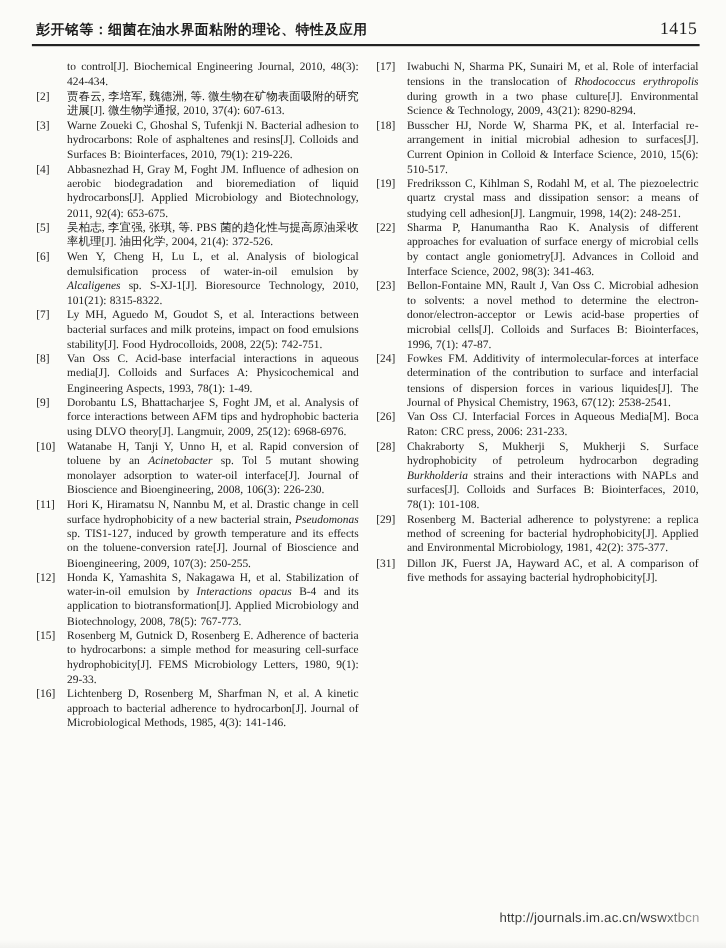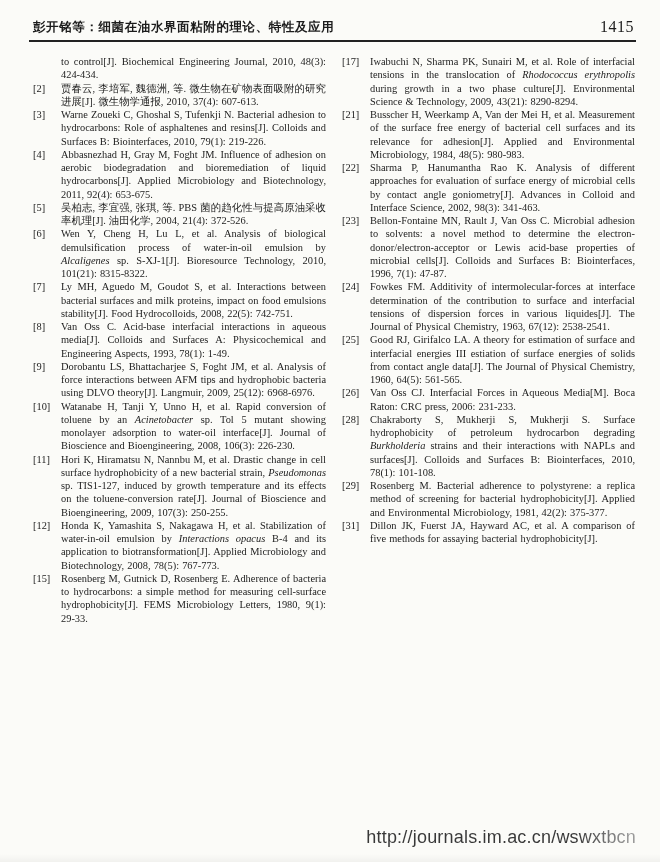--- a/index.html
+++ b/index.html
@@ -63,21 +63,21 @@
     flex: 1 1 auto;
     text-align: justify;
     text-justify: inter-word;
     word-spacing: 0.5px;
   }
   .ref-text i { font-style: italic; }
   .page-footer {
     position: absolute;
     top: 827px; right: 24px;
     font-family: "Liberation Sans", "DejaVu Sans", sans-serif;
-    font-size: 18px;
+    font-size: 12px;
     color: #3e3e3e;
     letter-spacing: 0.2px;
   }
   .footer-url {
     background: linear-gradient(90deg, #383838 78%, #9a9a9a 97%);
     -webkit-background-clip: text;
     background-clip: text;
     color: transparent;
   }
   .scan-edge {
@@ -144,45 +144,49 @@
         <div class="ref-text">Hori K, Hiramatsu N, Nannbu M, et al. Drastic change in cell surface hydrophobicity of a new bacterial strain, <i>Pseudomonas</i> sp. TIS1-127, induced by growth temperature and its effects on the toluene-conversion rate[J]. Journal of Bioscience and Bioengineering, 2009, 107(3): 250-255.</div>
       </div>
       <div class="ref">
         <span class="ref-num">[12]</span>
         <div class="ref-text">Honda K, Yamashita S, Nakagawa H, et al. Stabilization of water-in-oil emulsion by <i>Interactions opacus</i> B-4 and its application to biotransformation[J]. Applied Microbiology and Biotechnology, 2008, 78(5): 767-773.</div>
       </div>
       <div class="ref">
         <span class="ref-num">[15]</span>
         <div class="ref-text">Rosenberg M, Gutnick D, Rosenberg E. Adherence of bacteria to hydrocarbons: a simple method for measuring cell-surface hydrophobicity[J]. FEMS Microbiology Letters, 1980, 9(1): 29-33.</div>
       </div>
+      <div class="ref">
+        <span class="ref-num">[16]</span>
+        <div class="ref-text">Lichtenberg D, Rosenberg M, Sharfman N, et al. A kinetic approach to bacterial adherence to hydrocarbon[J]. Journal of Microbiological Methods, 1985, 4(3): 141-146.</div>
+      </div>
     </div>
   <div class="ref-col" id="col-right">
       <div class="ref">
         <span class="ref-num">[17]</span>
         <div class="ref-text">Iwabuchi N, Sharma PK, Sunairi M, et al. Role of interfacial tensions in the translocation of <i>Rhodococcus erythropolis</i> during growth in a two phase culture[J]. Environmental Science &amp; Technology, 2009, 43(21): 8290-8294.</div>
       </div>
       <div class="ref">
-        <span class="ref-num">[21]</span>
-        <div class="ref-text">Busscher H, Weerkamp A, Van der Mei H, et al. Measurement of the surface free energy of bacterial cell surfaces and its relevance for adhesion[J]. Applied and Environmental Microbiology, 1984, 48(5): 980-983.</div>
+        <span class="ref-num">[18]</span>
+        <div class="ref-text">Busscher HJ, Norde W, Sharma PK, et al. Interfacial re-arrangement in initial microbial adhesion to surfaces[J]. Current Opinion in Colloid &amp; Interface Science, 2010, 15(6): 510-517.</div>
+      </div>
+      <div class="ref">
+        <span class="ref-num">[19]</span>
+        <div class="ref-text">Fredriksson C, Kihlman S, Rodahl M, et al. The piezoelectric quartz crystal mass and dissipation sensor: a means of studying cell adhesion[J]. Langmuir, 1998, 14(2): 248-251.</div>
       </div>
       <div class="ref">
         <span class="ref-num">[22]</span>
         <div class="ref-text">Sharma P, Hanumantha Rao K. Analysis of different approaches for evaluation of surface energy of microbial cells by contact angle goniometry[J]. Advances in Colloid and Interface Science, 2002, 98(3): 341-463.</div>
       </div>
       <div class="ref">
         <span class="ref-num">[23]</span>
         <div class="ref-text">Bellon-Fontaine MN, Rault J, Van Oss C. Microbial adhesion to solvents: a novel method to determine the electron-donor/electron-acceptor or Lewis acid-base properties of microbial cells[J]. Colloids and Surfaces B: Biointerfaces, 1996, 7(1): 47-87.</div>
       </div>
       <div class="ref">
         <span class="ref-num">[24]</span>
         <div class="ref-text">Fowkes FM. Additivity of intermolecular-forces at interface determination of the contribution to surface and interfacial tensions of dispersion forces in various liquides[J]. The Journal of Physical Chemistry, 1963, 67(12): 2538-2541.</div>
-      </div>
-      <div class="ref">
-        <span class="ref-num">[25]</span>
-        <div class="ref-text">Good RJ, Girifalco LA. A theory for estimation of surface and interfacial energies III estiation of surface energies of solids from contact angle data[J]. The Journal of Physical Chemistry, 1960, 64(5): 561-565.</div>
       </div>
       <div class="ref">
         <span class="ref-num">[26]</span>
         <div class="ref-text">Van Oss CJ. Interfacial Forces in Aqueous Media[M]. Boca Raton: CRC press, 2006: 231-233.</div>
       </div>
       <div class="ref">
         <span class="ref-num">[28]</span>
         <div class="ref-text">Chakraborty S, Mukherji S, Mukherji S. Surface hydrophobicity of petroleum hydrocarbon degrading <i>Burkholderia</i> strains and their interactions with NAPLs and surfaces[J]. Colloids and Surfaces B: Biointerfaces, 2010, 78(1): 101-108.</div>
       </div>
       <div class="ref">

